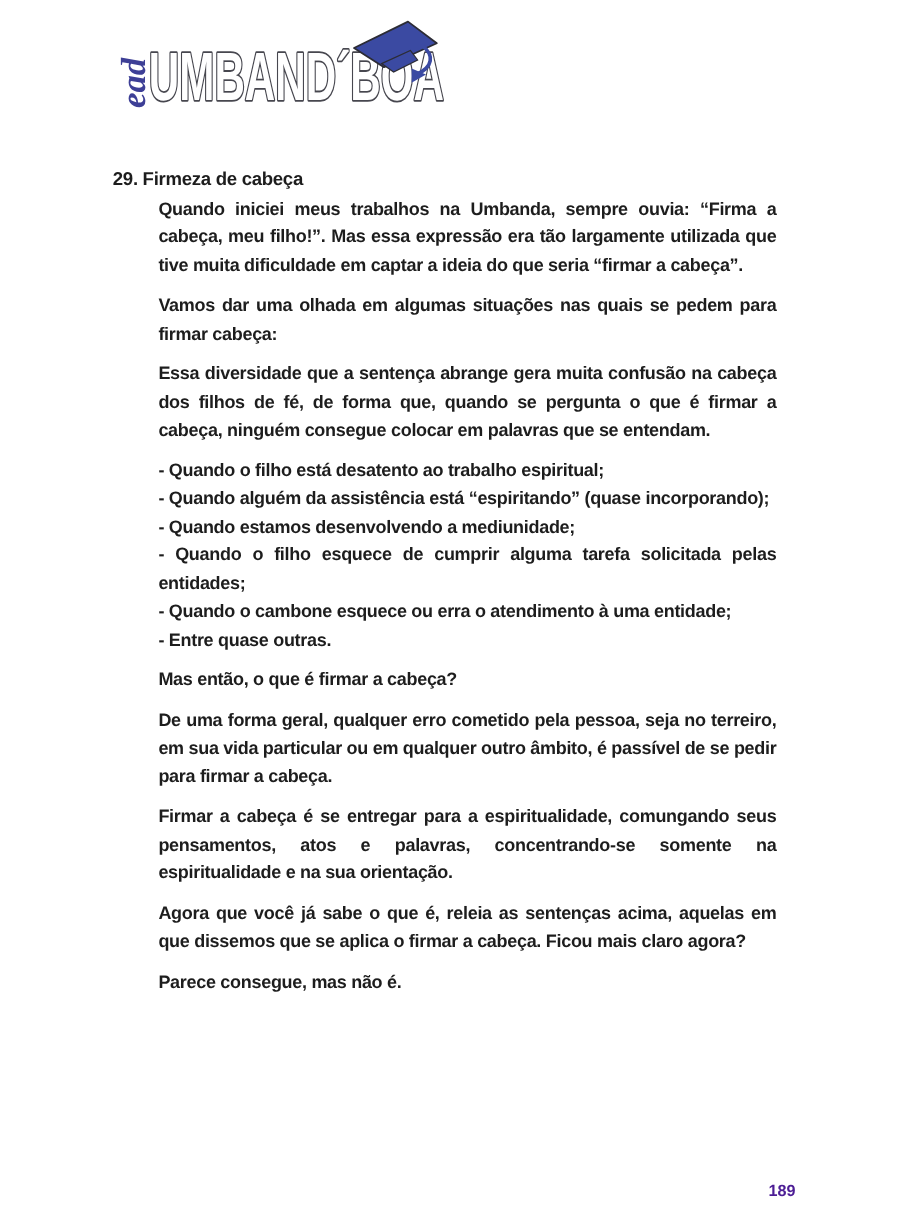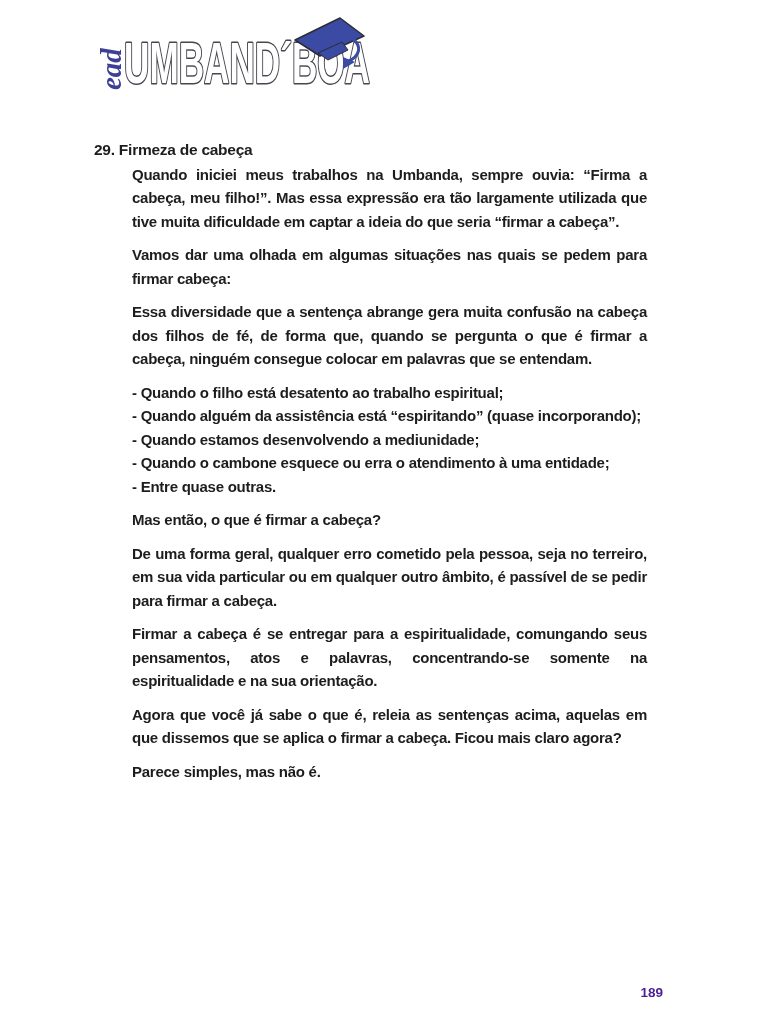--- a/index.html
+++ b/index.html
@@ -78,26 +78,27 @@
     <div class="heading">29. Firmeza de cabeça</div>
 
     <div class="block">Quando iniciei meus trabalhos na Umbanda, sempre ouvia: “Firma a cabeça, meu filho!”. Mas essa expressão era tão largamente utilizada que tive muita dificuldade em captar a ideia do que seria “firmar a cabeça”.</div>
     <div class="block">Vamos dar uma olhada em algumas situações nas quais se pedem para firmar cabeça:</div>
     <div class="block">Essa diversidade que a sentença abrange gera muita confusão na cabeça dos filhos de fé, de forma que, quando se pergunta o que é firmar a cabeça, ninguém consegue colocar em palavras que se entendam.</div>
 
     <div class="list">
       <div class="list-line">- Quando o filho está desatento ao trabalho espiritual;</div>
       <div class="list-line">- Quando alguém da assistência está “espiritando” (quase incorporando);</div>
       <div class="list-line">- Quando estamos desenvolvendo a mediunidade;</div>
+      <div class="list-line">- Quando o filho esquece de cumprir alguma tarefa solicitada pelas entidades;</div>
       <div class="list-line">- Quando o cambone esquece ou erra o atendimento à uma entidade;</div>
       <div class="list-line">- Entre quase outras.</div>
     </div>
 
     <div class="block">Mas então, o que é firmar a cabeça?</div>
     <div class="block">De uma forma geral, qualquer erro cometido pela pessoa, seja no terreiro, em sua vida particular ou em qualquer outro âmbito, é passível de se pedir para firmar a cabeça.</div>
     <div class="block">Firmar a cabeça é se entregar para a espiritualidade, comungando seus pensamentos, atos e palavras, concentrando-se somente na espiritualidade e na sua orientação.</div>
     <div class="block">Agora que você já sabe o que é, releia as sentenças acima, aquelas em que dissemos que se aplica o firmar a cabeça. Ficou mais claro agora?</div>
-    <div class="block">Parece simples, mas não é.</div>
+    <div class="block">Parece consegue, mas não é.</div>
   </div>
 
   <div class="page-number">189</div>
 
 </div>
 
 </body></html>

